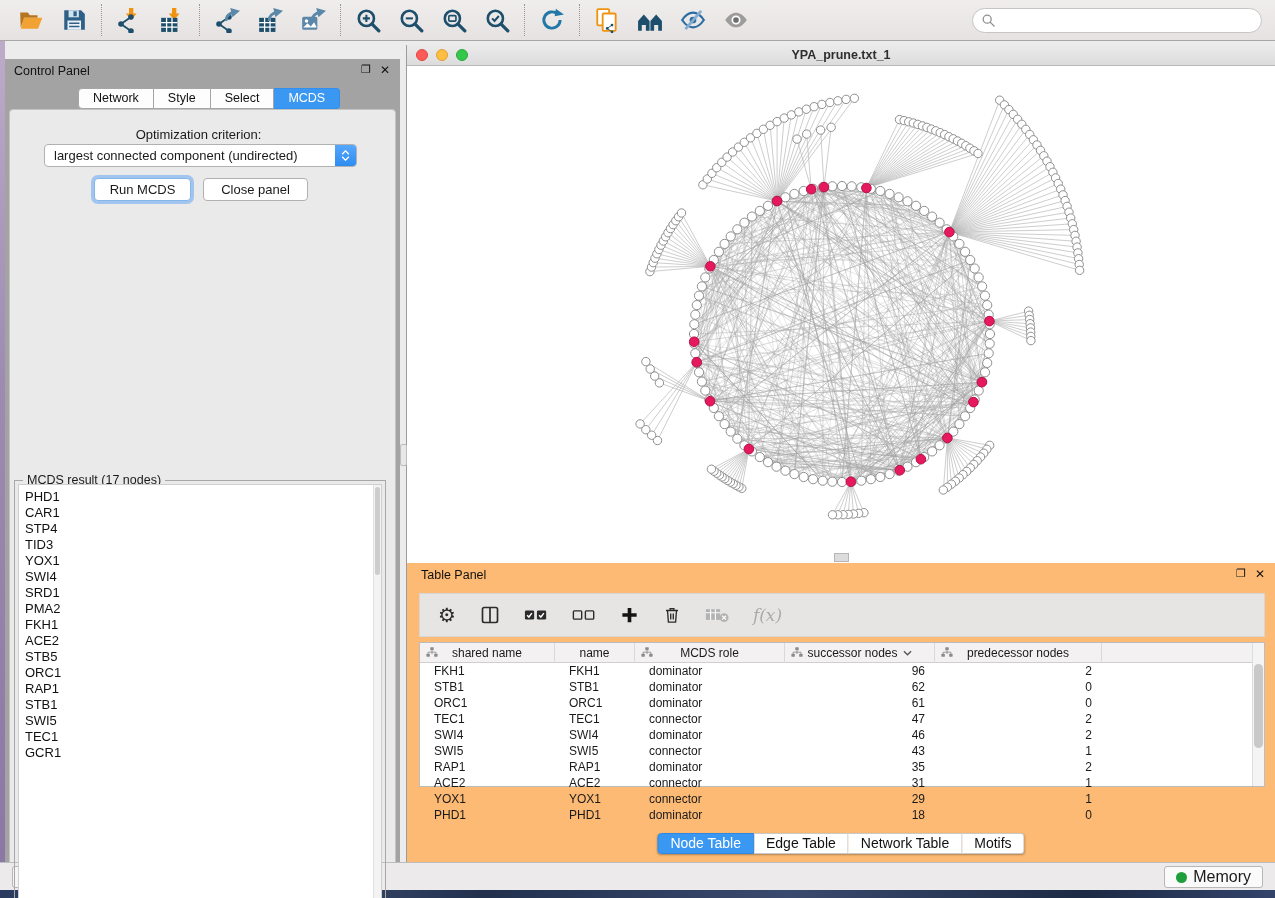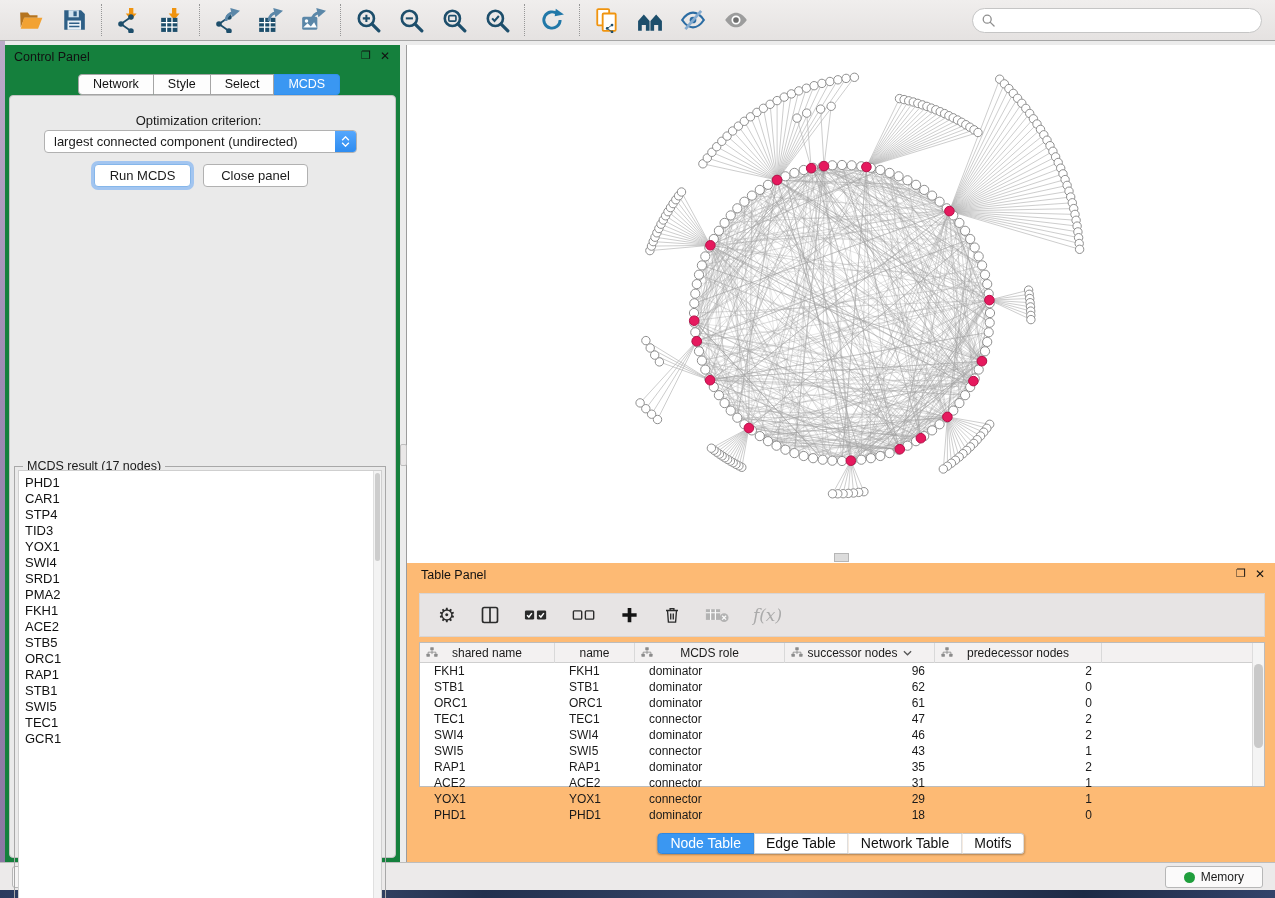--- a/index.html
+++ b/index.html
@@ -21,21 +21,21 @@
     background:#fff; border:1px solid #c5c5c5; border-radius:13px;
     display:flex; align-items:center; padding:0 9px; }
   .search-box svg { width:13px; height:13px; flex:0 0 auto; }
   .search-box input { border:none; outline:none; background:transparent; flex:1; font-size:12px; margin-left:5px; font-family:inherit; }
   
   #left-strip { position:absolute; left:0; top:41px; width:5px; height:849px;
     background:linear-gradient(#bcabc9,#9d8bb3 40%,#8a77a2); }
   #bottom-strip { position:absolute; left:0; top:890px; width:1275px; height:8px;
     background:linear-gradient(90deg,#2a3a5e,#47577a 18%,#22304e 38%,#3a4a6e 62%,#1d2a45 85%,#33436a); }
   
-  #control-panel { position:absolute; left:5px; top:45px; width:395px; height:817px; background:#15803d; }
+  #control-panel { position:absolute; left:5px; top:59px; width:395px; height:817px; background:#a3a3a3; }
   .panel-head { position:absolute; left:9px; top:5px; font-size:12.5px; color:#111; }
   .win-btns { position:absolute; right:10px; top:4px; display:flex; gap:9px; font-size:12px; color:#111; }
   .win-btns span { cursor:default; }
   .cp-tabs { position:absolute; left:73px; top:29px; display:flex; z-index:3; }
   .cp-tab { font-size:12.5px; height:21px; line-height:19px; padding:0 14px; background:#fdfdfd;
     border:1px solid #a5a5a5; border-left:none; color:#111; cursor:default; }
   .cp-tab:first-child { border-left:1px solid #a5a5a5; border-radius:4px 0 0 4px; }
   .cp-tab:last-child { border-radius:0 4px 4px 0; }
   .cp-tab.sel { background:#3a97f2; border-color:#3190ee; color:#fff; }
   .cp-inner { position:absolute; left:4px; top:50px; width:387px; height:763px;
@@ -101,21 +101,21 @@
   .tp-tab:first-child { border-left:1px solid #c9c9c9; border-radius:4px 0 0 4px; }
   .tp-tab:last-child { border-radius:0 4px 4px 0; }
   .tp-tab.sel { background:#3a97f2; border-color:#2f87e0; color:#fff; }
   
   #status-bar { position:absolute; left:0; top:862px; width:1275px; height:28px;
     background:#eceaea; border-top:1px solid #bdbdbd; }
   .sb-left-btn { position:absolute; left:12px; top:3px; width:28px; height:22px; background:#f6f5f5;
     border:1px solid #b7b7b7; border-radius:3px; display:flex; align-items:center; justify-content:center; }
   .memory-btn { position:absolute; right:12px; top:3px; height:22px; background:#fbfafa;
     border:1px solid #b7b7b7; border-radius:3px; display:flex; align-items:center; gap:6px;
-    padding:0 18px; font-size:12px; }
+    padding:0 11px; font-size:16px; }
   .mem-dot { width:11px; height:11px; border-radius:50%; background:#1f9e3c; }
 </style>
 </head>
 <body>
 
 <div class="toolbar">
   <div id="tb-groups" style="display:flex;align-items:center;">
       <div class="tb-group">
         <span class="tb-icon">
           <svg viewBox="0 0 24 24">
@@ -324,20 +324,28 @@
         <div class="li">SWI5</div>
         <div class="li">TEC1</div>
         <div class="li">GCR1</div>
       </div>
   </div>
 </div>
 
 <div class="v-grip"></div>
 
 <div id="network-window">
+  <div class="nw-titlebar">
+    <div class="traffic">
+      <span class="tl red"></span>
+      <span class="tl yellow"></span>
+      <span class="tl green"></span>
+    </div>
+    <span>YPA_prune.txt_1</span>
+  </div>
   <svg id="net-canvas" width="869" height="497">
       <g>
         <line x1="352.8" y1="391.1" x2="482.6" y2="408.1" stroke="#b4b4b4" stroke-opacity="0.4" stroke-width="0.8"></line>
         <line x1="311.9" y1="185.8" x2="306.8" y2="342.0" stroke="#b4b4b4" stroke-opacity="0.4" stroke-width="0.8"></line>
         <line x1="563.2" y1="194.0" x2="415.7" y2="414.7" stroke="#b4b4b4" stroke-opacity="0.4" stroke-width="0.8"></line>
         <line x1="581.7" y1="287.3" x2="337.4" y2="379.3" stroke="#b4b4b4" stroke-opacity="0.4" stroke-width="0.8"></line>
         <line x1="323.7" y1="170.4" x2="463.9" y2="413.2" stroke="#b4b4b4" stroke-opacity="0.4" stroke-width="0.8"></line>
         <line x1="582.7" y1="258.3" x2="330.3" y2="163.3" stroke="#b4b4b4" stroke-opacity="0.4" stroke-width="0.8"></line>
         <line x1="287.3" y1="277.7" x2="575.1" y2="315.6" stroke="#b4b4b4" stroke-opacity="0.4" stroke-width="0.8"></line>
         <line x1="571.7" y1="211.4" x2="435.0" y2="416.0" stroke="#b4b4b4" stroke-opacity="0.4" stroke-width="0.8"></line>

